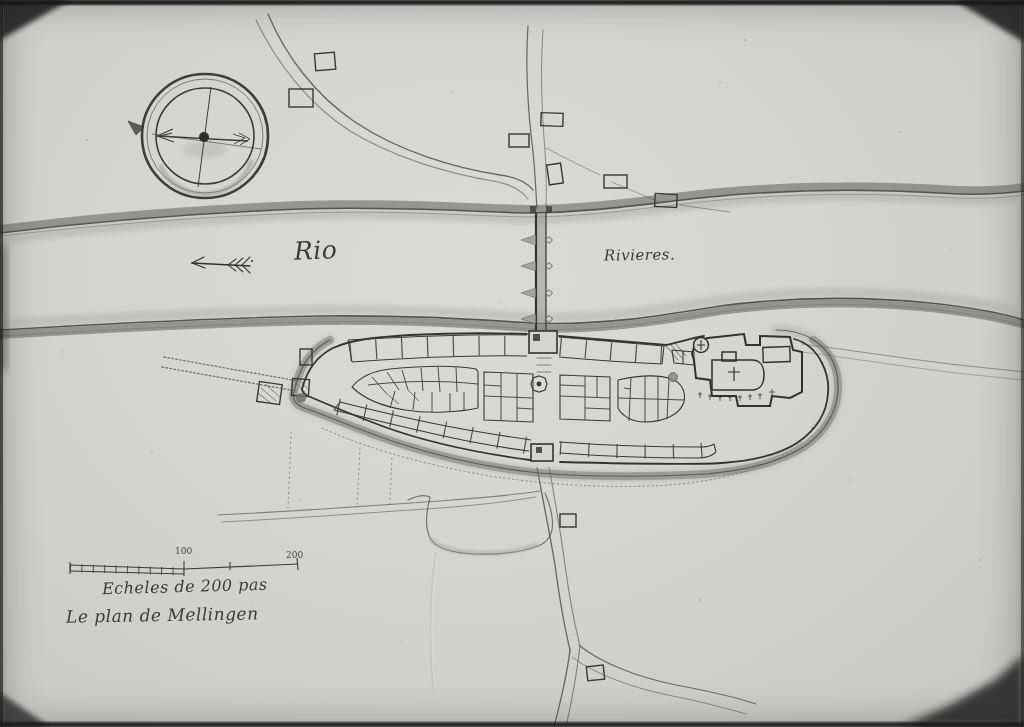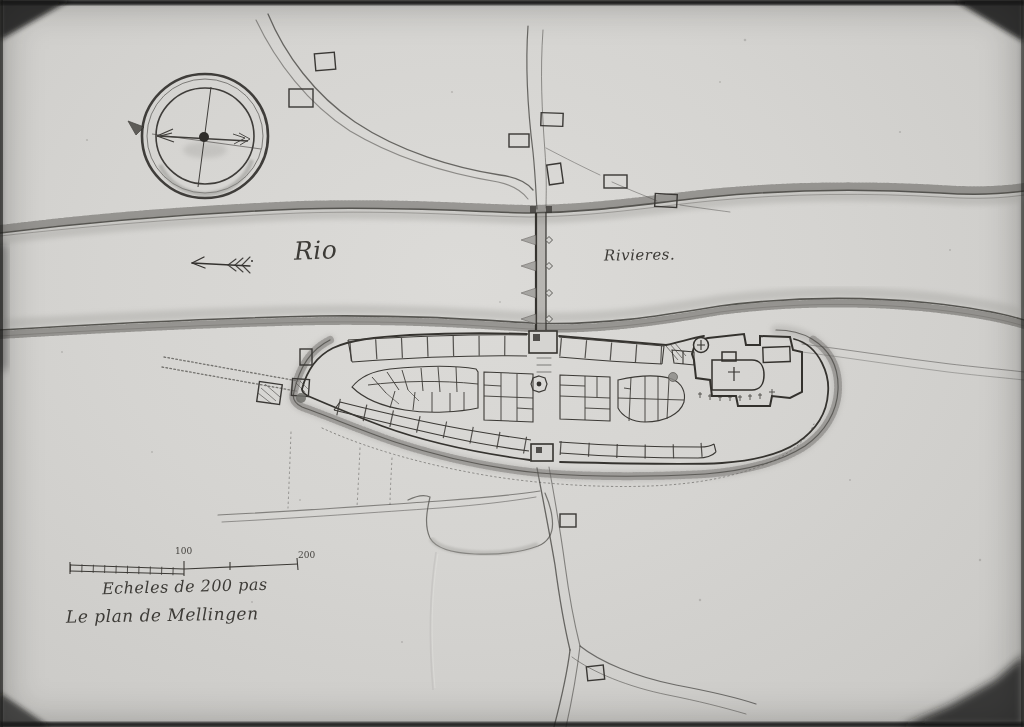--- a/index.html
+++ b/index.html
@@ -14,21 +14,21 @@
   .lbl{
     position:absolute;font-style:italic;color:#3d3b37;white-space:nowrap;
     letter-spacing:.5px;
   }
   #lbl-rio{left:294px;top:236px;font-size:25px;transform:rotate(-2deg);}
   #lbl-rivieres{left:604px;top:246px;font-size:15px;transform:rotate(-1deg);}
   #lbl-scale-caption{left:102px;top:577px;font-size:16px;transform:rotate(-1.5deg);}
   #lbl-title{left:66px;top:605px;font-size:17px;transform:rotate(-1deg);}
   .tick-lbl{position:absolute;font-size:9px;font-style:normal;color:#45433f;letter-spacing:0;}
   #lbl-100{left:175px;top:546px;text-align:right;}
-  #lbl-200{left:286px;top:550px;margin-left:12px;}
+  #lbl-200{left:286px;top:550px;}
 </style>
 </head>
 <body>
 
 <div id="stage">
 
 <svg id="drawing" width="1024" height="727" viewBox="0 0 1024 727">
   <defs>
     <filter id="b1" x="-20%" y="-20%" width="140%" height="140%">
           <feGaussianBlur stdDeviation="1.2"></feGaussianBlur>

